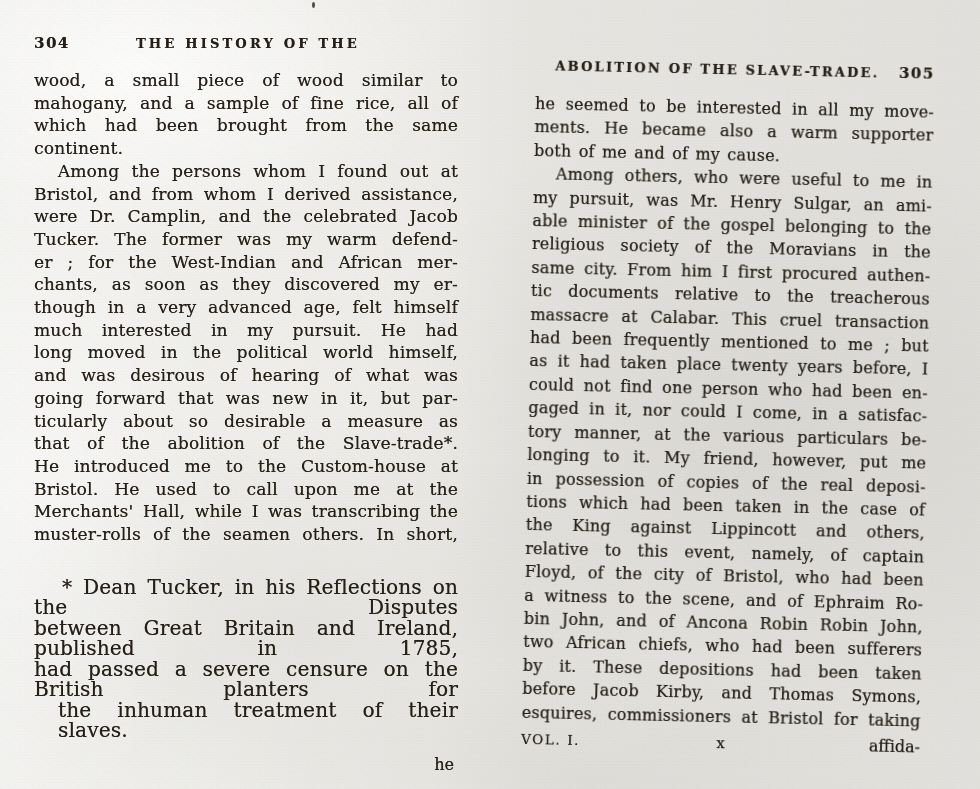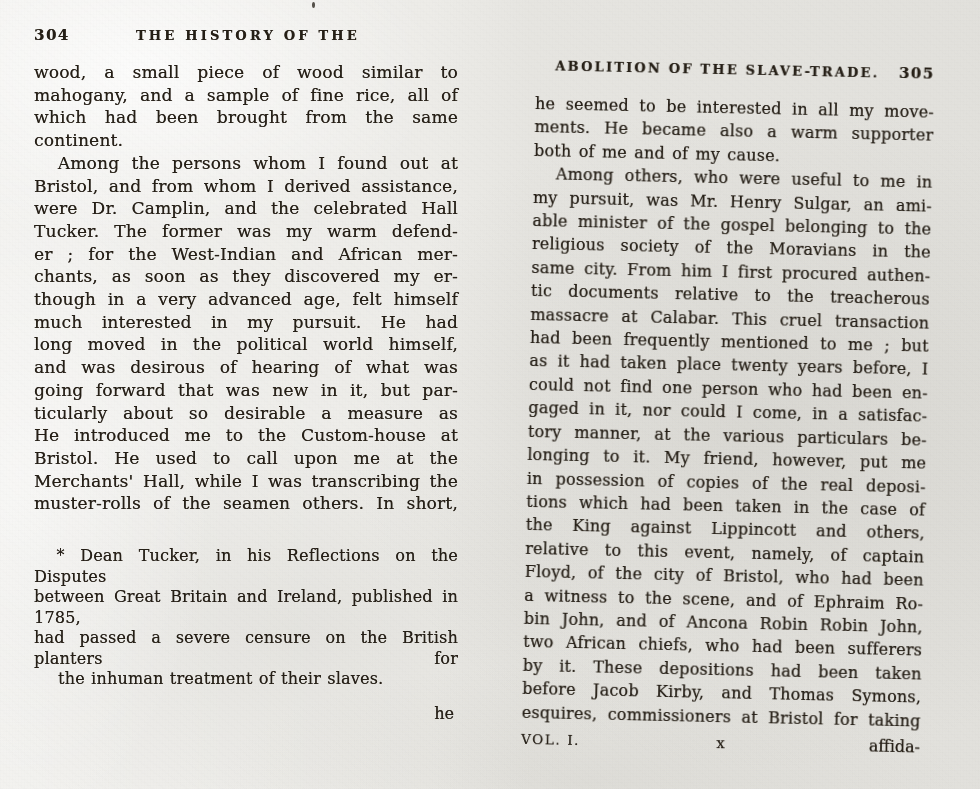--- a/index.html
+++ b/index.html
@@ -47,21 +47,21 @@
     background: #55514a;
     border-radius: 50%;
   }
 
   .page {
     position: absolute;
     z-index: 3;
     filter: blur(0.22px) contrast(1.06);
     text-shadow: 0.2px 0.2px 0.45px rgba(42,36,28,0.65);
   }
-  .page.left  { left: 34px;  top: 26px; width: 424px; }
+  .page.left  { left: 34px;  top: 34px; width: 424px; }
   .page.right { left: 536px; top: 56px; width: 399px;
                 transform: rotate(1.25deg); transform-origin: 0 0; }
 
   .headrow {
     display: flex;
     align-items: baseline;
   }
   .page.left  .headrow { margin-bottom: 17px; }
   .page.right .headrow { margin-bottom: 18px; }
   .pagenum {
@@ -97,21 +97,21 @@
     line-height: 23.4px;
     letter-spacing: 0.2px;
     word-spacing: 2px;
   }
   .para.end-short .line:last-child { text-align-last: left; }
   .para.indent .line:first-child,
   .footnote.indent .line:first-child { text-indent: 1.4em; }
 
   .footnote { margin-top: 31px; }
   .footnote .line {
-    font-size: 16px;
+    font-size: 20px;
     line-height: 20.5px;
     letter-spacing: 0.2px;
     word-spacing: 1px;
   }
   .footnote .line:last-child { text-align-last: left; margin-left: 24px; }
 
   .catchword {
     margin-top: 14px;
     text-align: right;
     font-size: 16px;
@@ -157,30 +157,31 @@
     <div class="body">
       <div class="para end-short">
           <div class="line">wood, a small piece of wood similar to</div>
           <div class="line">mahogany, and a sample of fine rice, all of</div>
           <div class="line">which had been brought from the same</div>
           <div class="line">continent.</div>
         </div>
       <div class="para indent">
           <div class="line">Among the persons whom I found out at</div>
           <div class="line">Bristol, and from whom I derived assistance,</div>
-          <div class="line">were Dr. Camplin, and the celebrated Hall</div>
+          <div class="line">were Dr. Camplin, and the celebrated Jacob</div>
           <div class="line">Tucker. The former was my warm defend-</div>
           <div class="line">er ; for the West-Indian and African mer-</div>
           <div class="line">chants, as soon as they discovered my er-</div>
           <div class="line">though in a very advanced age, felt himself</div>
           <div class="line">much interested in my pursuit. He had</div>
           <div class="line">long moved in the political world himself,</div>
           <div class="line">and was desirous of hearing of what was</div>
           <div class="line">going forward that was new in it, but par-</div>
           <div class="line">ticularly about so desirable a measure as</div>
+          <div class="line">that of the abolition of the Slave-trade*.</div>
           <div class="line">He introduced me to the Custom-house at</div>
           <div class="line">Bristol. He used to call upon me at the</div>
           <div class="line">Merchants' Hall, while I was transcribing the</div>
           <div class="line">muster-rolls of the seamen others. In short,</div>
         </div>
     </div>
 
     <div class="footnote indent">
         <div class="line">* Dean Tucker, in his Reflections on the Disputes</div>
         <div class="line">between Great Britain and Ireland, published in 1785,</div>

